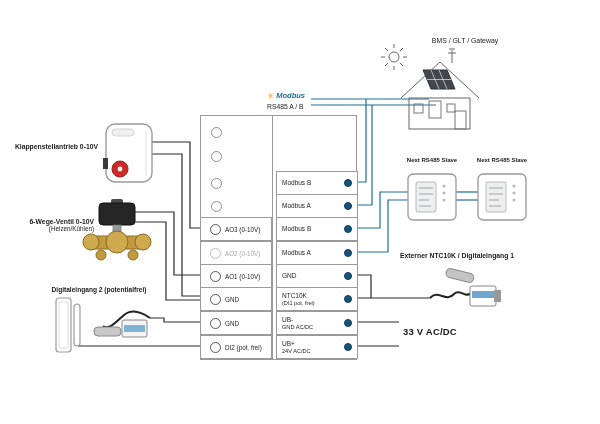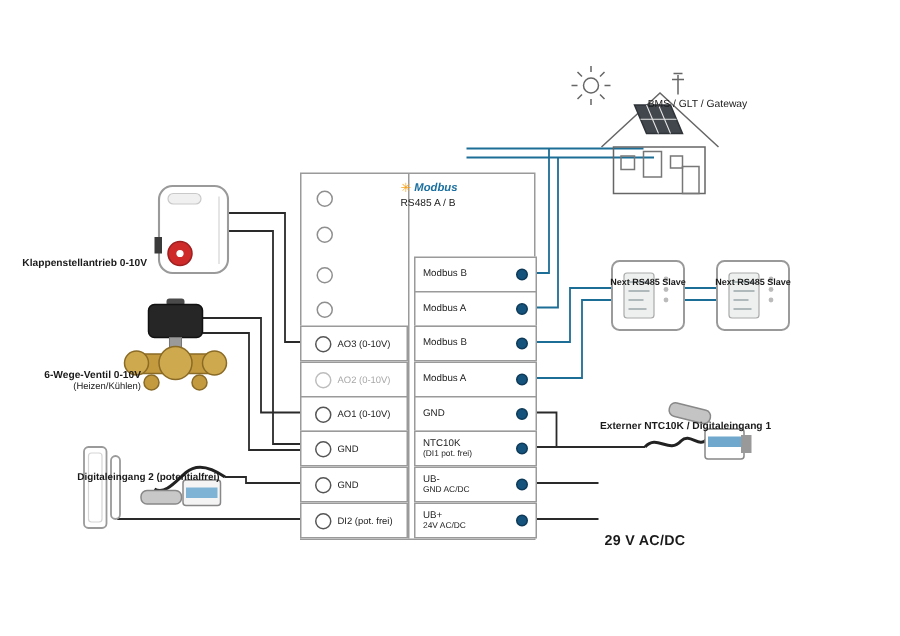--- a/index.html
+++ b/index.html
@@ -23,21 +23,21 @@
   .rcell{position:absolute;left:75px;width:82px;height:24px;border:1px solid #9a9a9a;
          background:#fff;box-sizing:border-box;padding:2px 15px 2px 5px;
          display:flex;flex-direction:column;justify-content:center;}
   .rcell .r1{font-size:6.5px;line-height:1.15;color:#222;white-space:nowrap;}
   .rcell .r2{font-size:5.6px;line-height:1.15;color:#222;white-space:nowrap;}
   .dot{position:absolute;right:5px;top:50%;transform:translateY(-50%);
        width:8px;height:8px;border-radius:50%;background:#15537d;
        border:1px solid #0d3a58;box-sizing:border-box;}
 
   
-  .lbl{position:absolute;white-space:nowrap;margin-top:29px;}
+  .lbl{position:absolute;white-space:nowrap;}
   .lbl-damper{left:4px;top:143px;width:94px;text-align:right;font-size:6.8px;font-weight:700;white-space:normal;}
   .lbl-valve{left:2px;top:218px;width:92px;text-align:right;white-space:normal;}
   .lbl-valve .v1{font-size:6.8px;font-weight:700;}
   .lbl-valve .v2{font-size:6.3px;}
   .lbl-digital{left:34px;top:286px;width:130px;text-align:center;font-size:6.6px;font-weight:700;}
   .lbl-bms{left:398px;top:37px;width:134px;text-align:center;font-size:6.9px;}
   .lbl-modbus{left:267px;top:91px;font-size:7.5px;}
   .lbl-modbus .star{color:#f6a21d;font-size:8.5px;vertical-align:-1px;}
   .lbl-modbus .mtxt{color:#1a6fa0;font-weight:700;font-style:italic;}
   .lbl-rs485{left:267px;top:103px;font-size:6.8px;}
@@ -228,14 +228,14 @@
     <span class="mtxt">Modbus</span>
   </div>
 
   <div class="lbl lbl-rs485">RS485 A / B</div>
 
   <div class="lbl lbl-slave s1">Next RS485 Slave</div>
   <div class="lbl lbl-slave s2">Next RS485 Slave</div>
 
   <div class="lbl lbl-ntc">Externer NTC10K / Digitaleingang 1</div>
 
-  <div class="lbl lbl-power">29 V AC/DC</div>
+  <div class="lbl lbl-power">33 V AC/DC</div>
 </div>
 
 </body></html>

